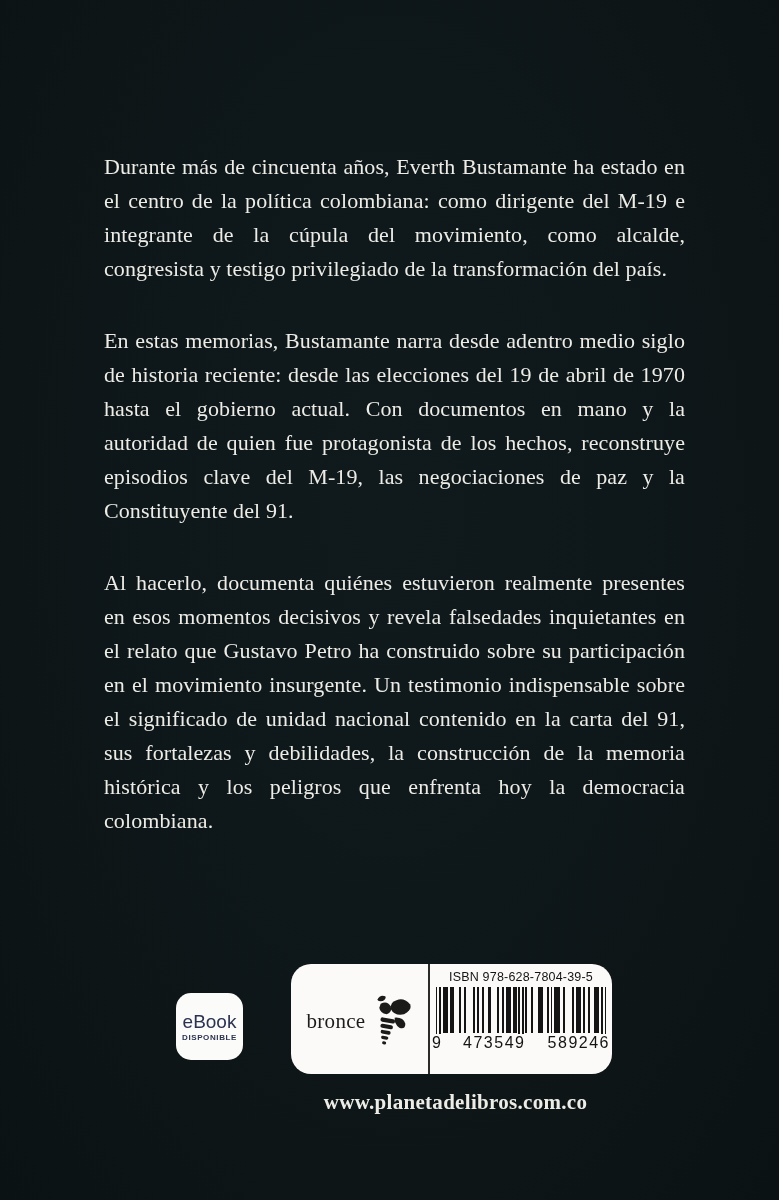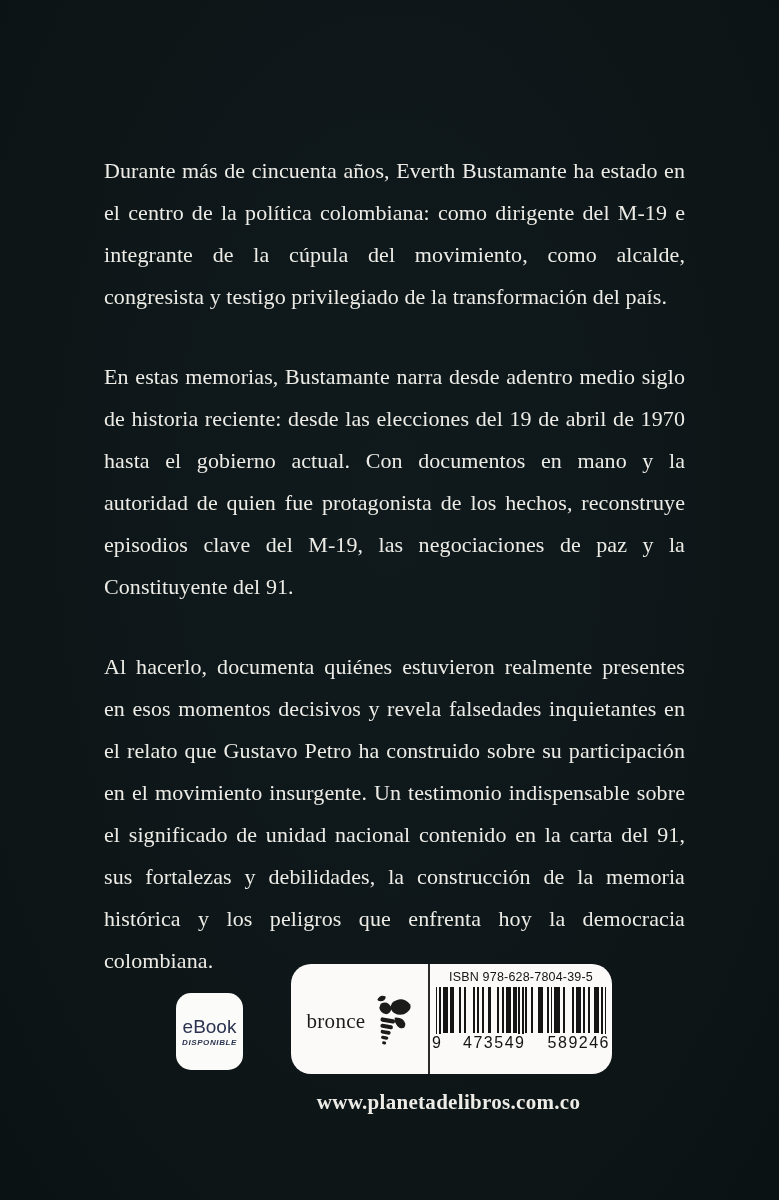--- a/index.html
+++ b/index.html
@@ -17,34 +17,34 @@
   }
   
   .synopsis {
     position: absolute;
     left: 104px;
     top: 150px;
     width: 581px;
   }
   .synopsis p {
     font-size: 22px;
-    line-height: 42px;
+    line-height: 34px;
     text-align: justify;
     color: #EDECE6;
     margin: 0 0 38px 0;
     letter-spacing: 0.1px;
   }
   .synopsis p:last-child { margin-bottom: 12px; }
   
   .ebook-badge {
     position: absolute;
     left: 176px;
     top: 993px;
     width: 67px;
-    height: 77px;
+    height: 67px;
     background: #FBFBF9;
     border-radius: 15px;
     display: flex;
     flex-direction: column;
     align-items: center;
     justify-content: center;
   }
   .ebook-title {
     font-family: "Liberation Sans", sans-serif;
     font-size: 19px;
@@ -52,21 +52,20 @@
     color: #2B3350;
     line-height: 20px;
   }
   .ebook-sub {
     font-family: "Liberation Sans", sans-serif;
     font-size: 8px;
     font-weight: bold;
     letter-spacing: 0.6px;
     color: #2B3350;
     margin-top: 1px;
-    font-style: italic;
   }
   
   .panel {
     position: absolute;
     left: 291px;
     top: 964px;
     width: 321px;
     height: 110px;
     background: #FCFAF8;
     border-radius: 20px;
@@ -124,21 +123,21 @@
     justify-content: space-between;
     font-family: "Liberation Sans", sans-serif;
     font-size: 16px;
     color: #141414;
   }
   .digits span { background: #FCFAF8; padding: 0 2px; letter-spacing: 1.5px; }
   .digits .d9 { letter-spacing: 0; }
   
   .website {
     position: absolute;
-    left: 288px;
+    left: 295px;
     top: 1090px;
     width: 321px;
     text-align: center;
     font-family: "Liberation Serif", serif;
     font-weight: bold;
     font-size: 21px;
     letter-spacing: 0.3px;
     color: #EDECE6;
   }
 </style>

